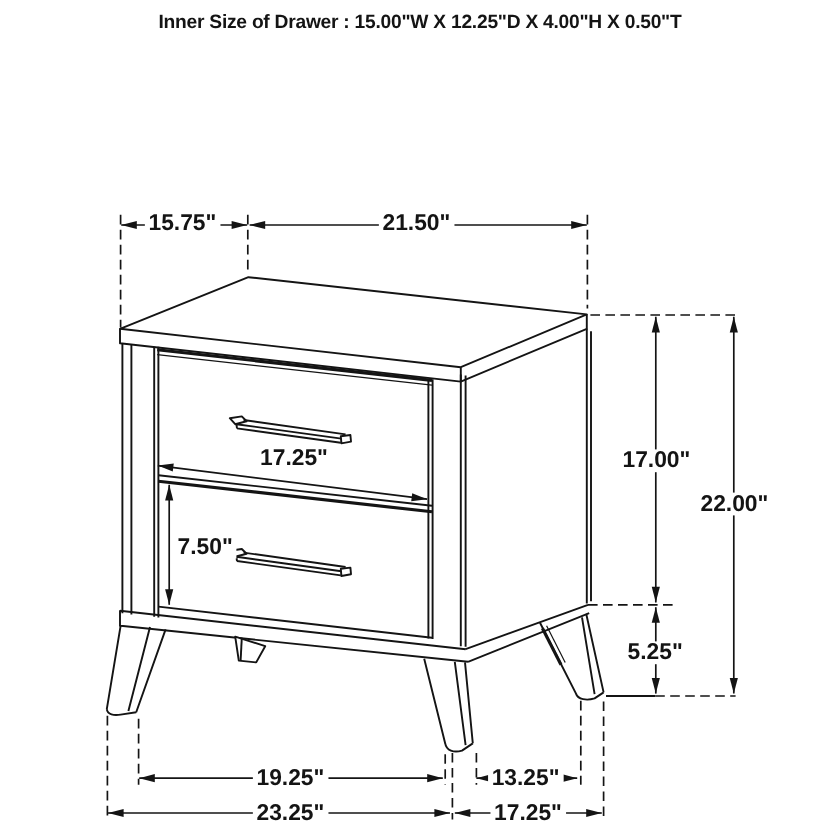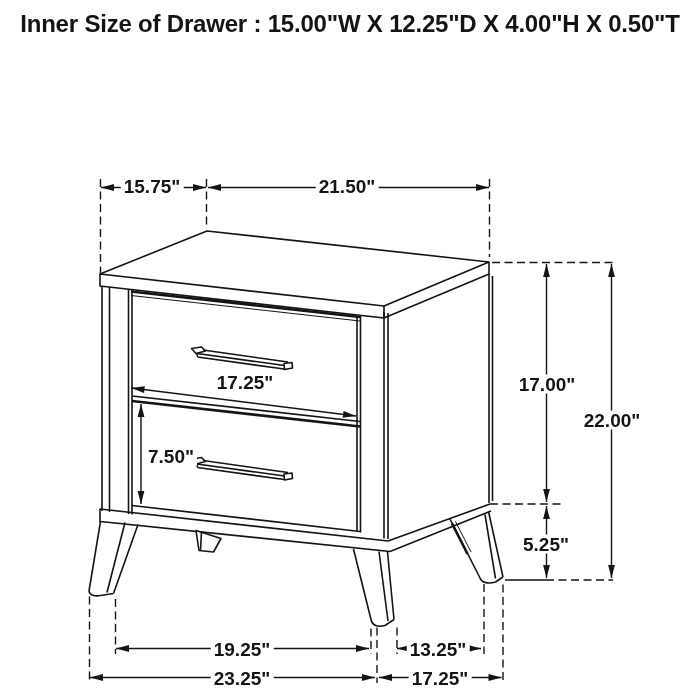--- a/index.html
+++ b/index.html
@@ -1,19 +1,19 @@
 <!DOCTYPE html>
 <html><head>
 <meta charset="utf-8">
 <style>
   html,body{margin:0;padding:0;background:#fff;}
   .stage{position:relative;width:700px;height:700px;background:#fff;overflow:hidden;
          font-family:"Liberation Sans",sans-serif;color:#141414;}
   .title{position:absolute;left:0;right:0;top:10px;text-align:center;
-         font-size:24px;font-weight:bold;letter-spacing:-0.2px;white-space:nowrap;}
+         font-size:16px;font-weight:bold;letter-spacing:-0.2px;white-space:nowrap;}
   svg{position:absolute;left:0;top:0;}
   .f{stroke:#141414;stroke-width:1.6;fill:none;stroke-linejoin:round;}
   .fw{stroke:#141414;stroke-width:1.6;fill:#ffffff;stroke-linejoin:round;}
   .thick{stroke:#141414;stroke-width:2.6;fill:none;}
   .thin{stroke:#141414;stroke-width:1;fill:none;}
   .dl{stroke:#141414;stroke-width:1.4;fill:none;
       marker-start:url(#ar);marker-end:url(#ar);}
   .ext{stroke:#141414;stroke-width:1.4;fill:none;stroke-dasharray:8 4.5;}
   .dim{position:absolute;transform:translate(-50%,-50%);white-space:nowrap;
        font-size:19px;font-weight:bold;background:#fff;padding:0 3px;line-height:1.0;}

